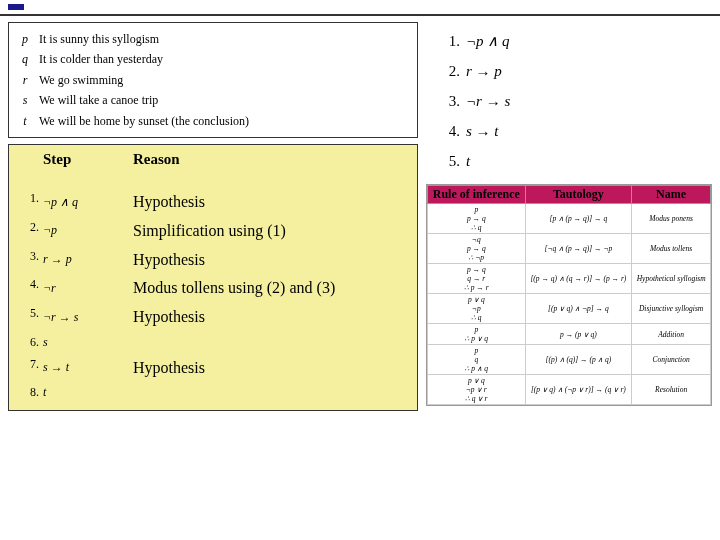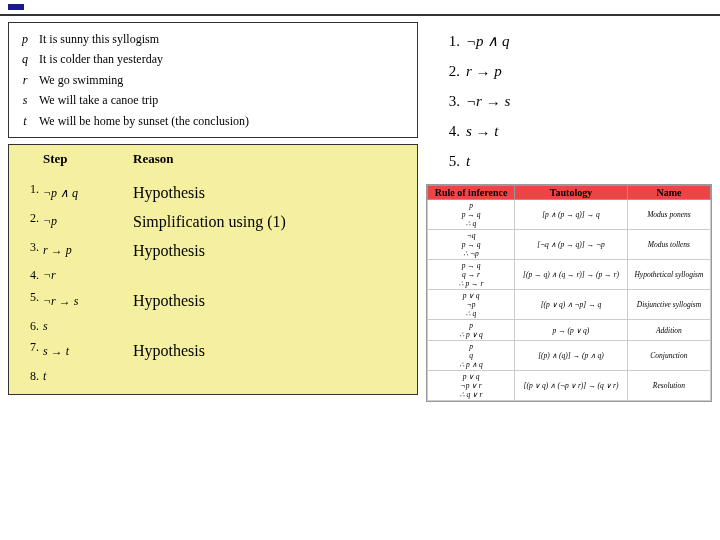--- a/index.html
+++ b/index.html
@@ -71,22 +71,22 @@
     #steps-table {
       background: #f5f0a0;
       border: 1px solid #333;
       padding: 6px 10px;
       font-size: 12px;
     }
     .steps-header {
       display: grid;
       grid-template-columns: 20px 90px 1fr;
       font-weight: bold;
-      font-size: 13px;
-      margin-bottom: 12px;
+      font-size: 15px;
+      margin-bottom: 20px;
       padding-left: 4px;
     }
     .step-row {
       display: grid;
       grid-template-columns: 20px 90px 1fr;
       line-height: 1.8;
       padding-left: 4px;
     }
     .step-num {
       text-align: right;
@@ -138,23 +138,23 @@
       font-size: 8px;
       width: 100%;
     }
     #inference-table table {
       width: 100%;
       border-collapse: collapse;
     }
     #inference-table th {
       border: 1px solid #999;
       padding: 1px 3px;
-      background: #ef4444;
+      background: #be185d;
       text-align: center;
-      font-size: 10px;
+      font-size: 12px;
     }
     #inference-table td {
       border: 1px solid #ccc;
       padding: 1px 3px;
       text-align: center;
       font-size: 7.5px;
       font-style: italic;
       vertical-align: middle;
     }
     .td-name {
@@ -222,20 +222,21 @@
     <div class="step-reason">Simplification using (1)</div>
   </div>
           <div class="step-row">
     <div class="step-num">3.</div>
     <div class="step-formula math">r → p</div>
     <div class="step-reason">Hypothesis</div>
   </div>
           <div class="step-row">
     <div class="step-num">4.</div>
     <div class="step-formula math">¬r</div>
+    <div class="step-reason">Modus tollens using (2) and (3)</div>
   </div>
           <div class="step-row">
     <div class="step-num">5.</div>
     <div class="step-formula math">¬r → s</div>
     <div class="step-reason">Hypothesis</div>
   </div>
           <div class="step-row">
     <div class="step-num">6.</div>
     <div class="step-formula math">s</div>
   </div>

